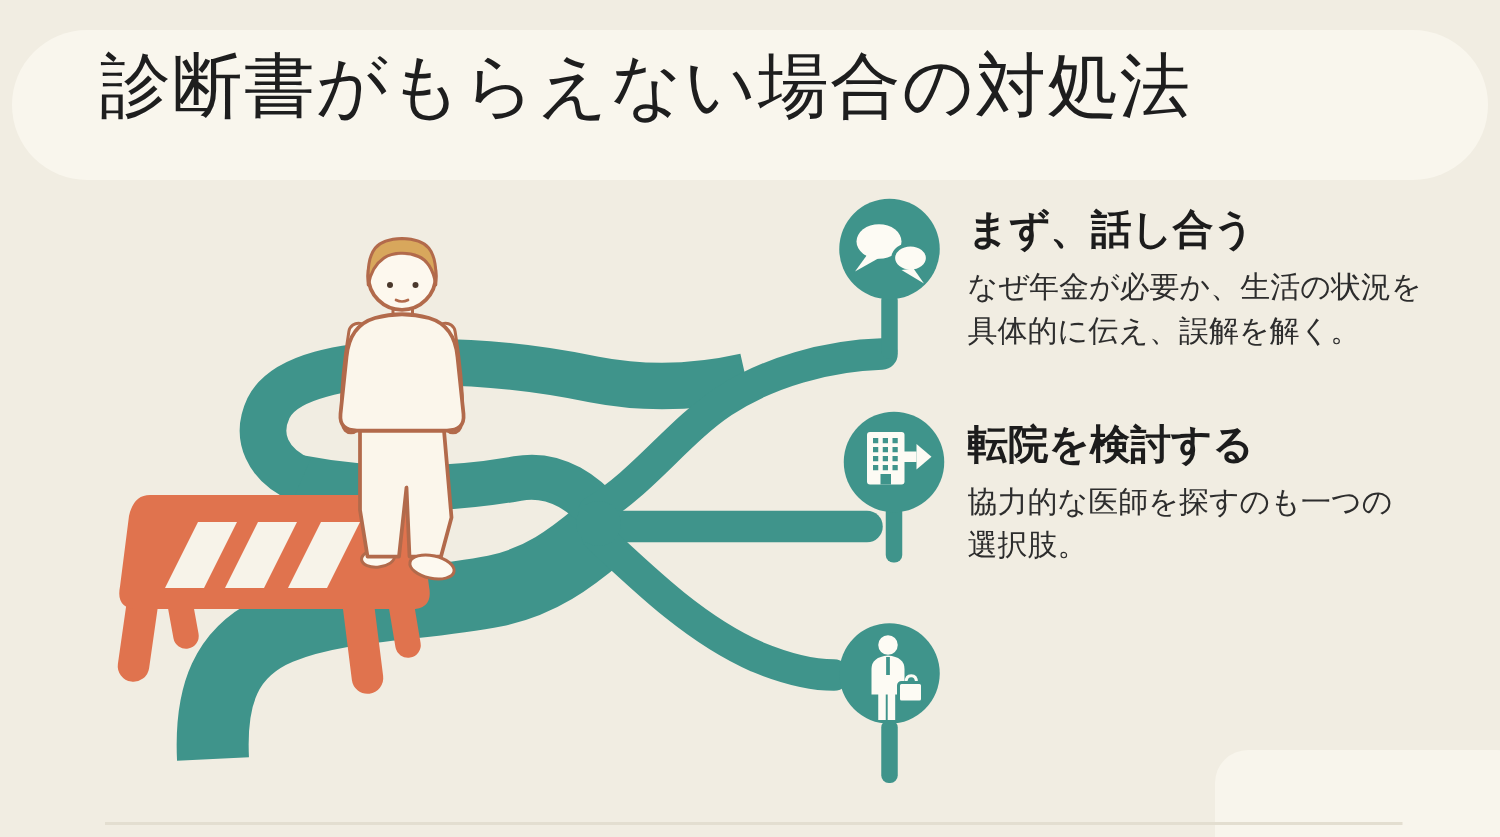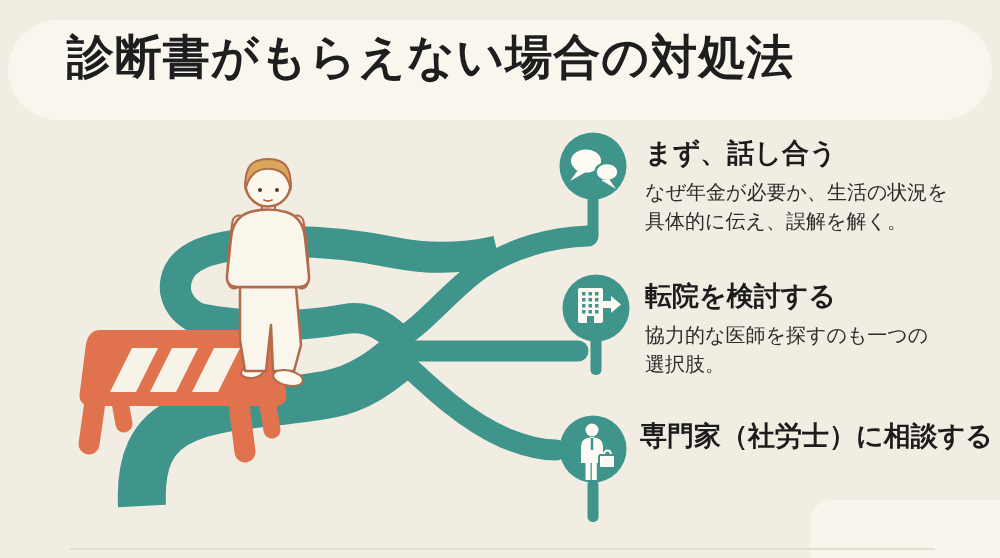--- a/index.html
+++ b/index.html
@@ -8,21 +8,21 @@
     background:#f1ede2;
     font-family:"Liberation Sans","DejaVu Sans",sans-serif;
     position:relative;overflow:hidden;
     color:#222;
   }
   .stage{position:absolute;inset:0;width:1000px;height:558px;}
   svg.illus{position:absolute;left:0;top:0;}
   .title{
     position:absolute;left:0;top:26px;width:861px;
     text-align:center;
-    font-size:47px;font-weight:700;letter-spacing:1px;
+    font-size:47px;font-weight:400;letter-spacing:1px;
     color:#1e1e1e;
     text-shadow:0 1px 0 rgba(255,255,255,.4);
   }
   .option{position:absolute;}
   .option .heading{
     font-size:27px;font-weight:800;color:#1c1c1c;line-height:1.1;
     white-space:nowrap;
   }
   .option .body-line{
     font-size:20px;font-weight:500;color:#2d2d2d;line-height:29px;
@@ -154,16 +154,15 @@
 
   <div class="option" id="opt2">
     <div class="heading">転院を検討する</div>
     <div class="body">
       <div class="body-line">協力的な医師を探すのも一つの</div>
       <div class="body-line">選択肢。</div>
     </div>
   </div>
 
   <div class="option" id="opt3">
-    <div class="heading">専門家（社労士）に相談する</div>
   </div>
 
 </div>
 
 </body></html>

